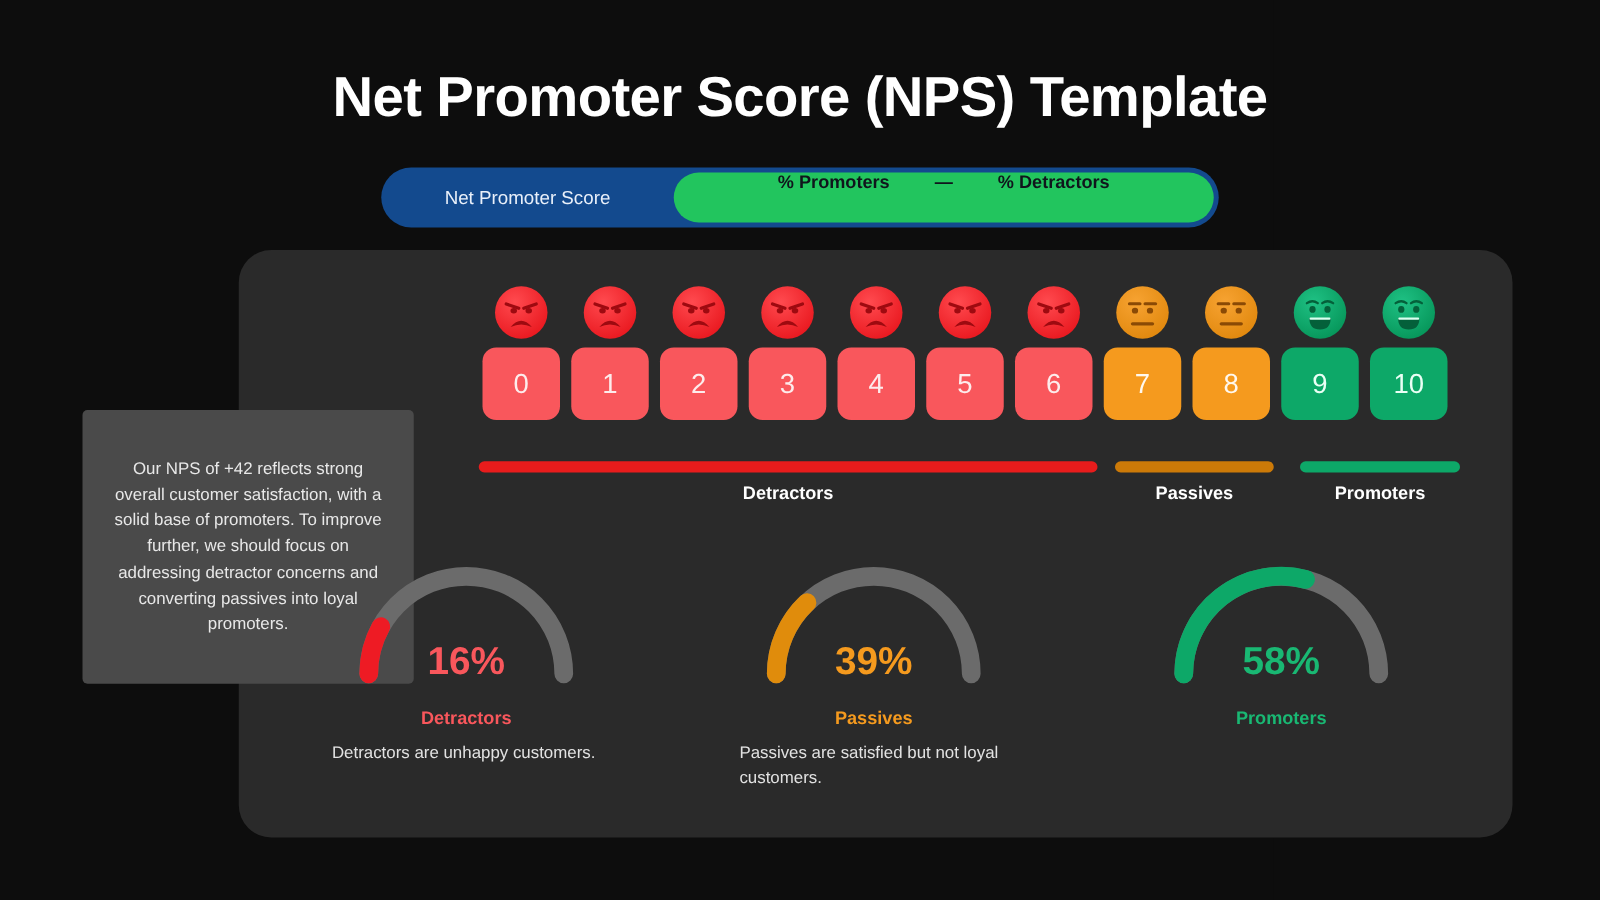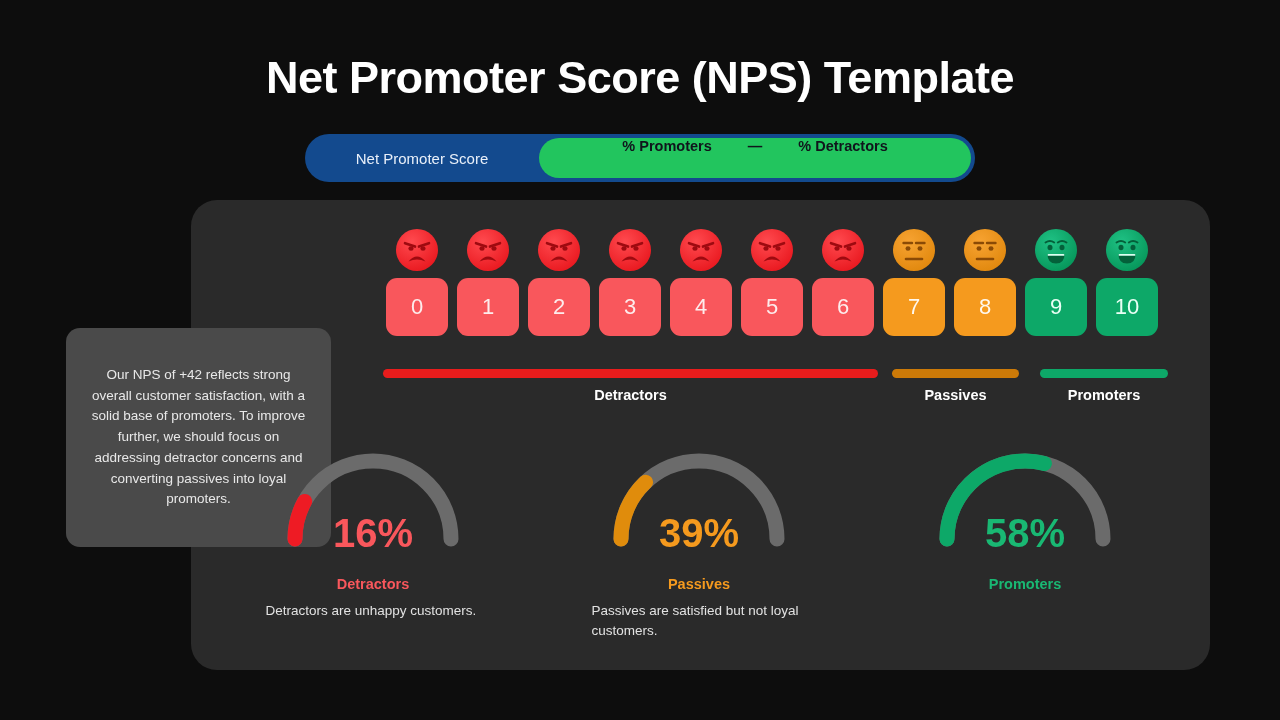--- a/index.html
+++ b/index.html
@@ -43,21 +43,21 @@
   .card {
     position: absolute; left: 191px; top: 200px;
     width: 1019px; height: 470px;
     background: #2a2a2a; border-radius: 26px;
   }
 
   
   .note {
     position: absolute; left: 66px; top: 328px;
     width: 265px; height: 219px;
-    background: #4a4a4a; border-radius: 14px;
+    background: #4a4a4a; border-radius: 4px;
     display: flex; align-items: center; justify-content: center;
     padding: 14px 20px;
   }
   .note-text {
     font-size: 13.5px; line-height: 20.8px; color: #e8e8e8;
     text-align: center;
   }
 
   
   .scale { position: absolute; left: 386px; top: 228px; width: 790px; }
@@ -85,21 +85,21 @@
 
   
   .gauges {
     position: absolute; left: 210px; top: 445px;
     width: 980px; display: flex;
   }
   .gauge-col { width: 326px; display: flex; flex-direction: column; align-items: center; }
   .gauge-svg { width: 200px; height: 108px; display: block; }
   .gauge-val {
     position: relative; margin-top: -42px; margin-bottom: 14px;
-    font-size: 40px; font-weight: bold;
+    font-size: 31px; font-weight: bold;
   }
   .gauge-name { font-size: 14.5px; font-weight: bold; margin-top: 6px; }
   .gauge-desc {
     font-size: 13.5px; line-height: 20px; color: #e2e2e2;
     text-align: left; margin-top: 9px; width: 215px;
   }
 </style>
 </head>
 <body>
 

